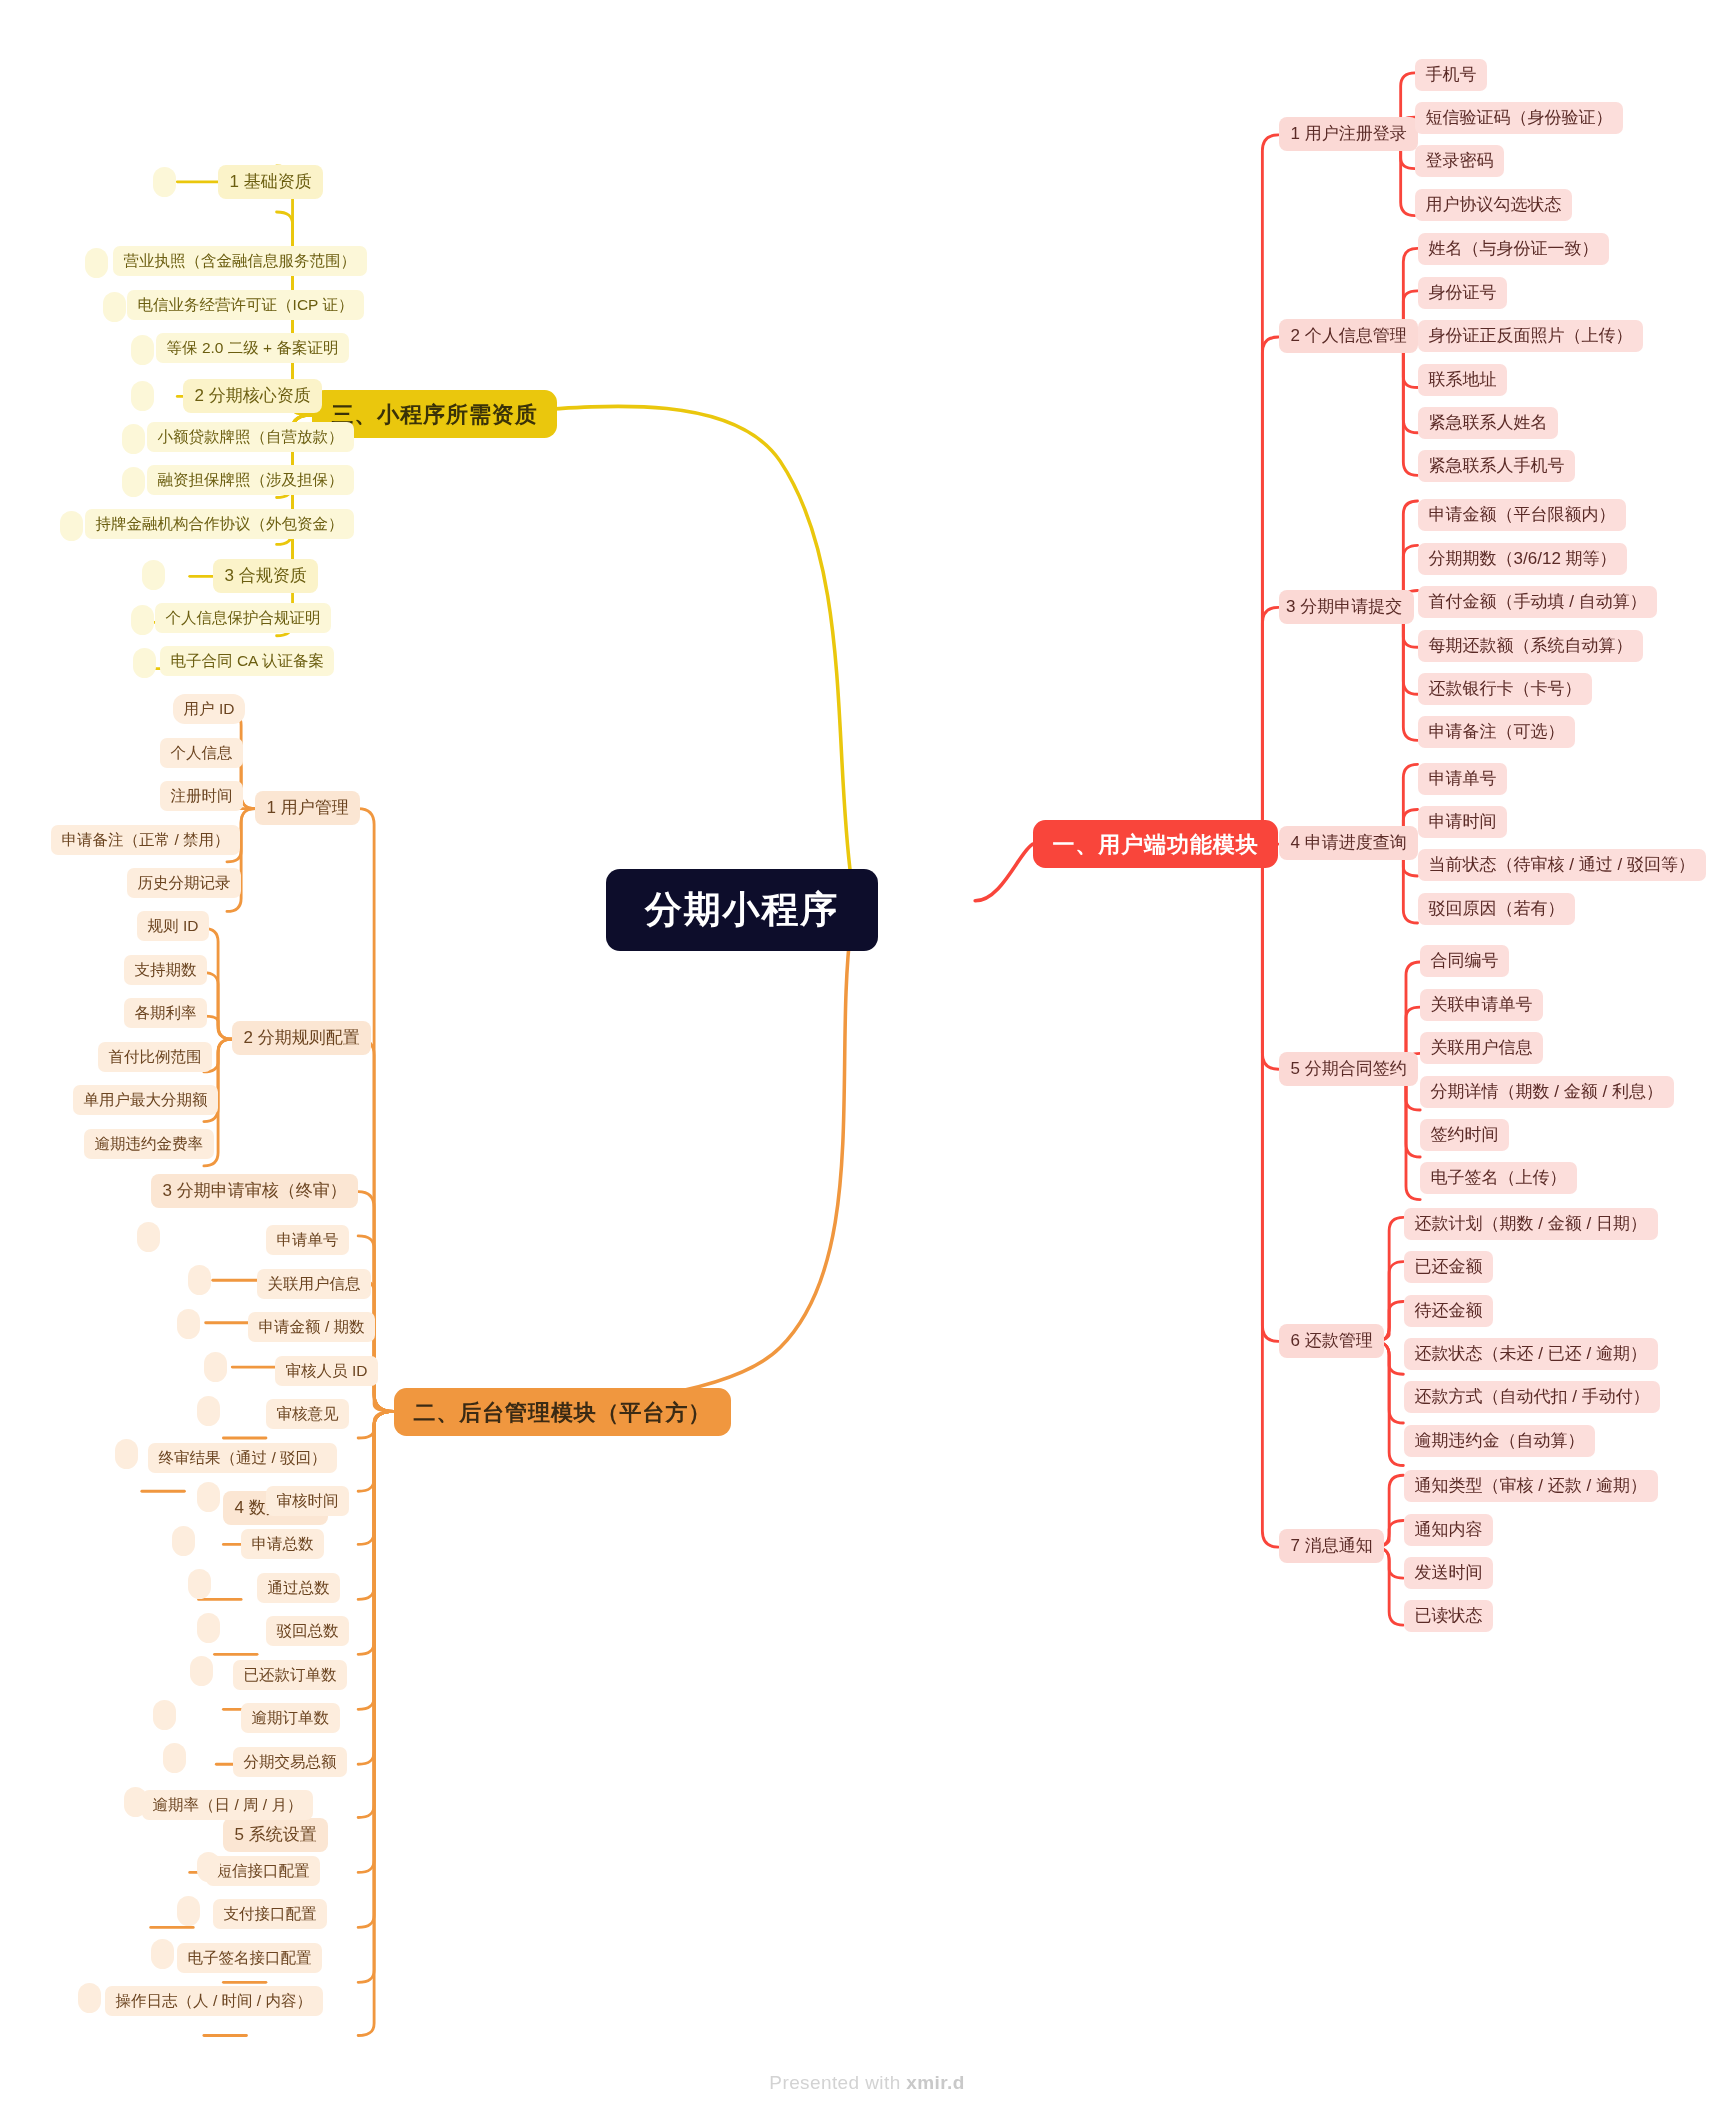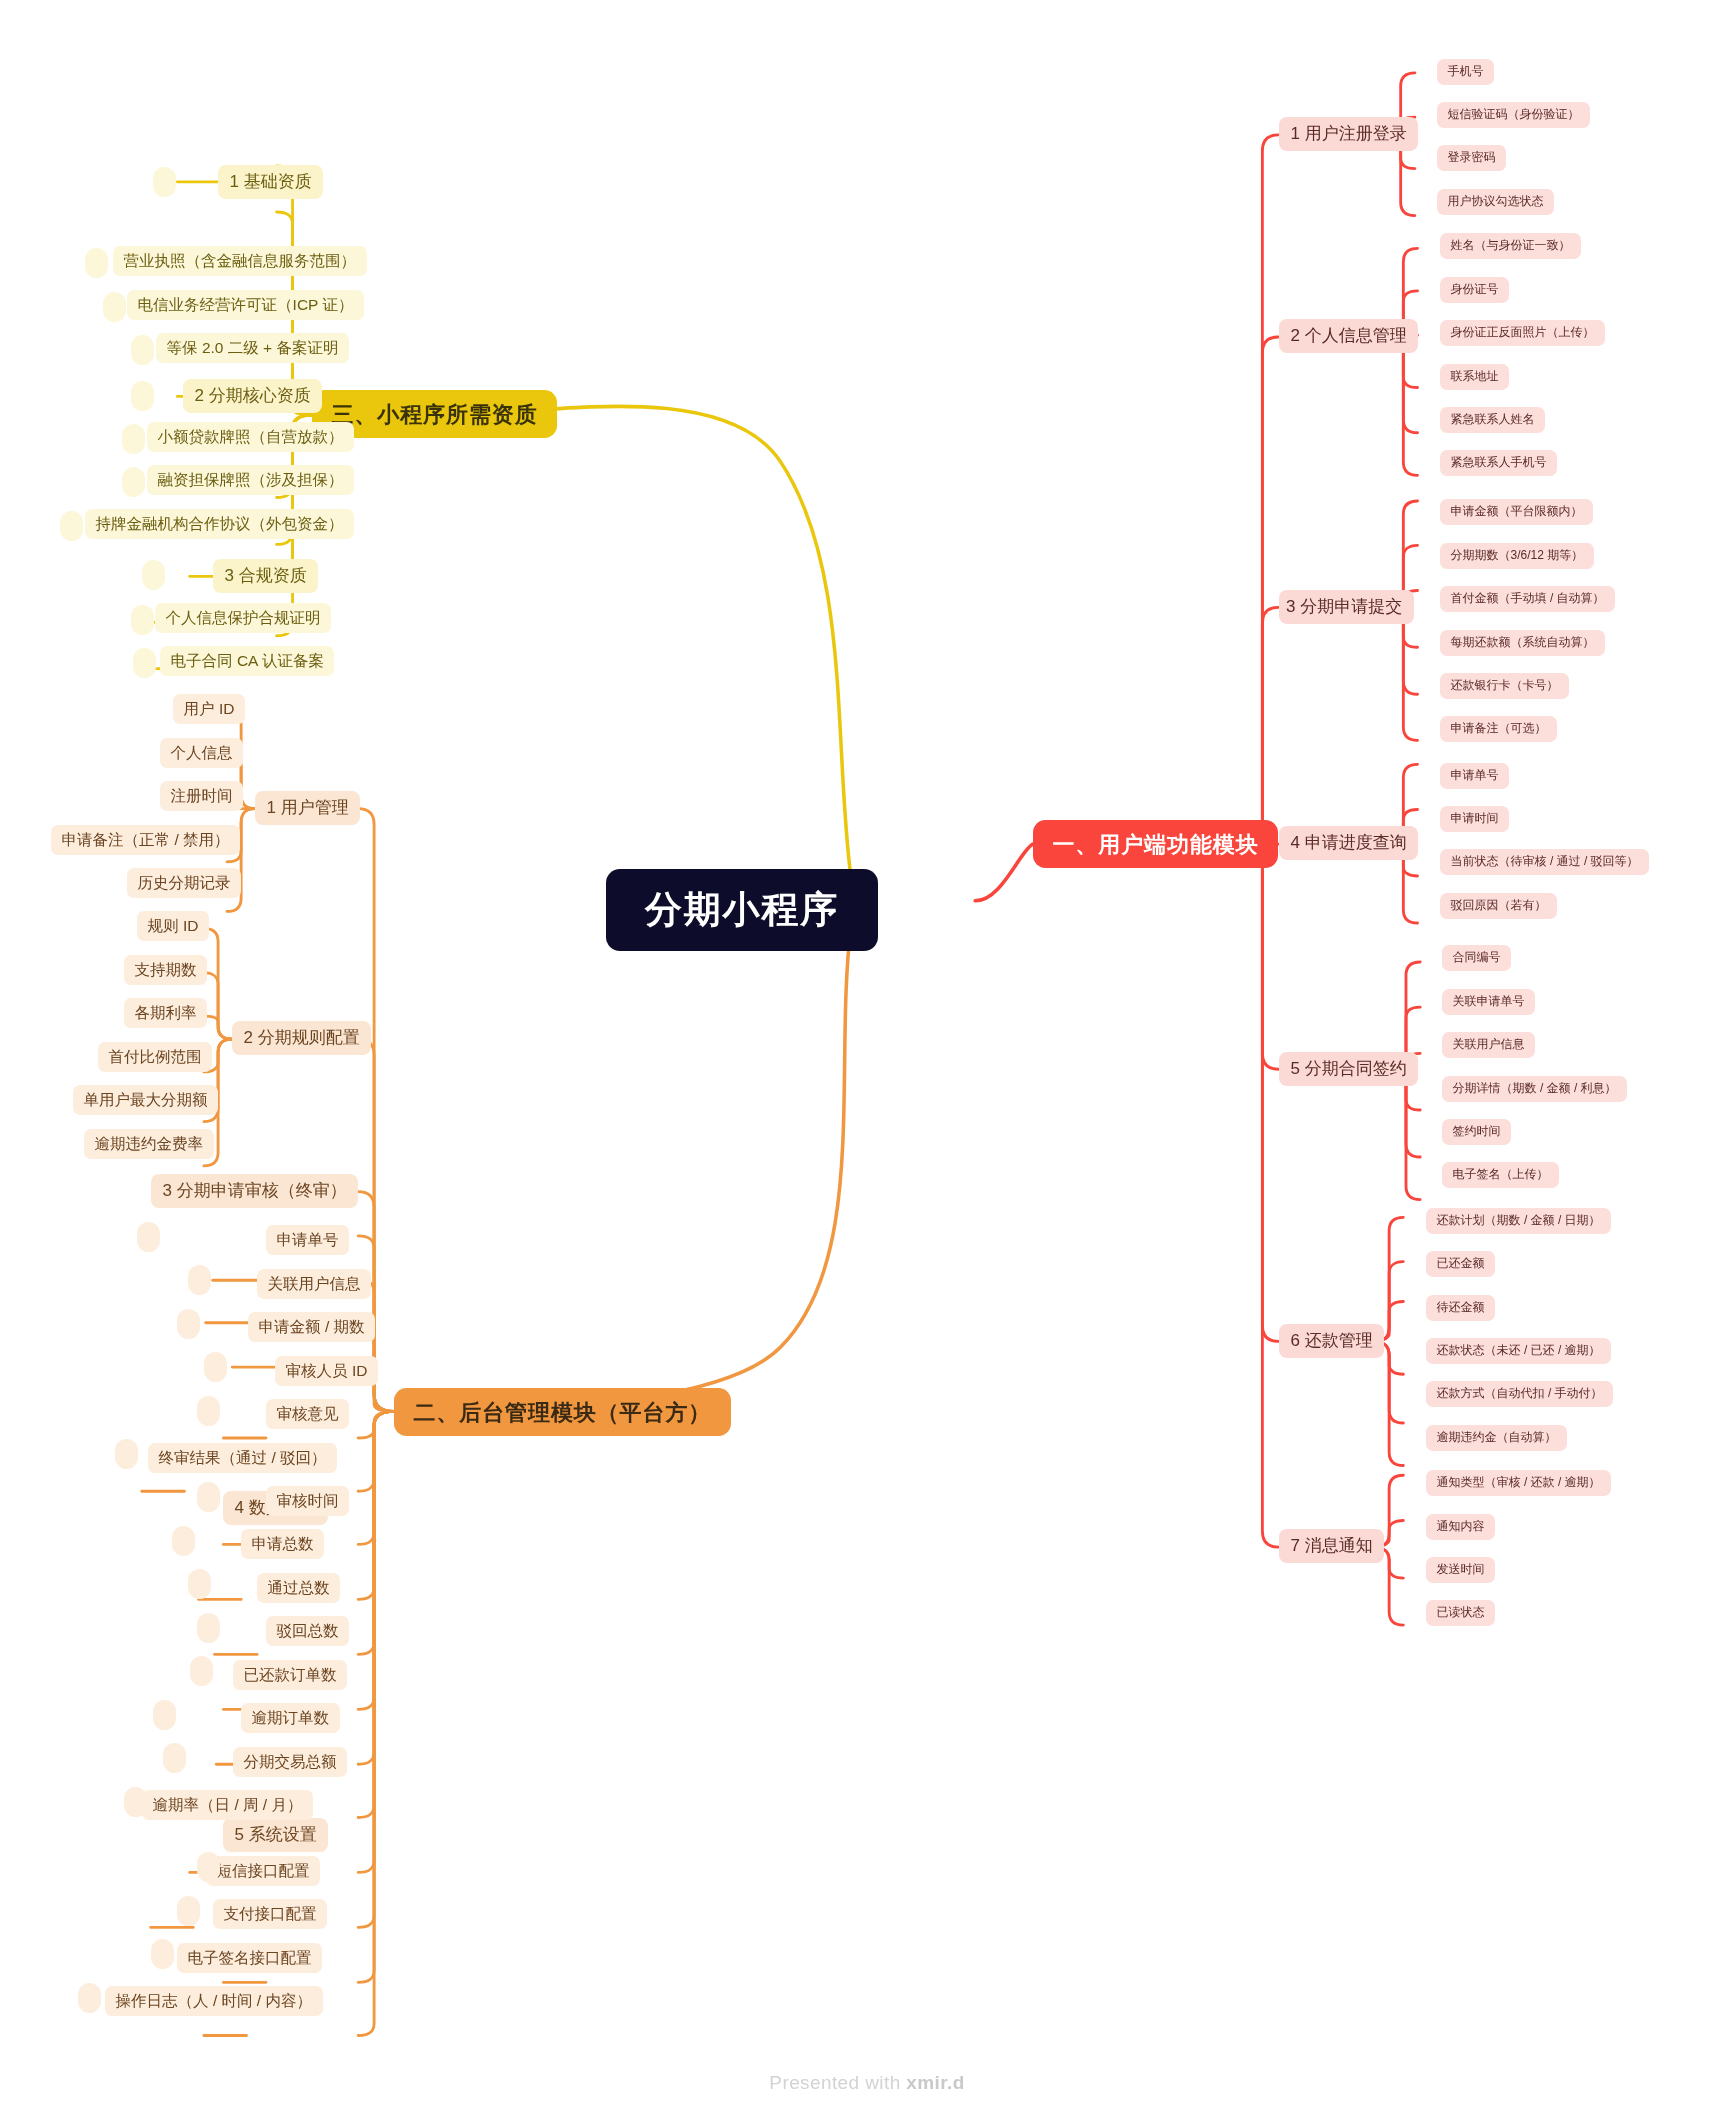--- a/index.html
+++ b/index.html
@@ -29,21 +29,21 @@
   .branch.orange{background:#f0973f;color:#3a2a14;}
   .branch.yellow{background:#eac70d;color:#3a3208;}
 
   
   .lv2-red{
     background:#fbd9d5;color:#5a2a26;border-radius:8px;
     font-size:17px;padding:7px 11.5px;line-height:1.15;
   }
   .lv3-red{
     background:#fcdedb;color:#5a2a26;border-radius:7px;
-    font-size:12px;padding:6.2px 10.6px;line-height:1.15;margin-left:22px;
+    font-size:17px;padding:6.2px 10.6px;line-height:1.15;
   }
 
   
   .lv2-or{
     background:#fbe6d3;color:#6b4420;border-radius:8px;
     font-size:17px;padding:7px 11.5px;line-height:1.15;
   }
   .lv3-or{
     background:#fdeddd;color:#6b4420;border-radius:7px;
     font-size:15.5px;padding:6.2px 10.6px;line-height:1.15;
@@ -274,21 +274,21 @@
   <div class="node lv3-red" style="left:1404px;top:1514px;">通知内容</div>
   <div class="node lv3-red" style="left:1404px;top:1557px;">发送时间</div>
   <div class="node lv3-red" style="left:1404px;top:1600px;">已读状态</div>
 
   <div class="node lv2-or" style="left:255px;top:791px;">1 用户管理</div>
   <div class="node lv2-or" style="left:232px;top:1021px;">2 分期规则配置</div>
   <div class="node lv2-or" style="left:151px;top:1174px;">3 分期申请审核（终审）</div>
   <div class="node lv2-or" style="left:223px;top:1491px;">4 数据统计</div>
   <div class="node lv2-or" style="left:223px;top:1818px;">5 系统设置</div>
 
-  <div class="node lv3-or" style="left:173px;top:694px;">用户 ID</div>
+  <div class="node lv3-or" style="left:173px;top:694px;border-radius:12px;">用户 ID</div>
   <div class="node lv3-or" style="left:160px;top:738px;">个人信息</div>
   <div class="node lv3-or" style="left:160px;top:781px;">注册时间</div>
   <div class="node lv3-or" style="left:51px;top:825px;">申请备注（正常 / 禁用）</div>
   <div class="node lv3-or" style="left:127px;top:868px;">历史分期记录</div>
 
   <div class="node lv3-or" style="left:137px;top:911px;">规则 ID</div>
   <div class="node lv3-or" style="left:124px;top:955px;">支持期数</div>
   <div class="node lv3-or" style="left:124px;top:998px;">各期利率</div>
   <div class="node lv3-or" style="left:98px;top:1042px;">首付比例范围</div>
   <div class="node lv3-or" style="left:73px;top:1085px;">单用户最大分期额</div>

